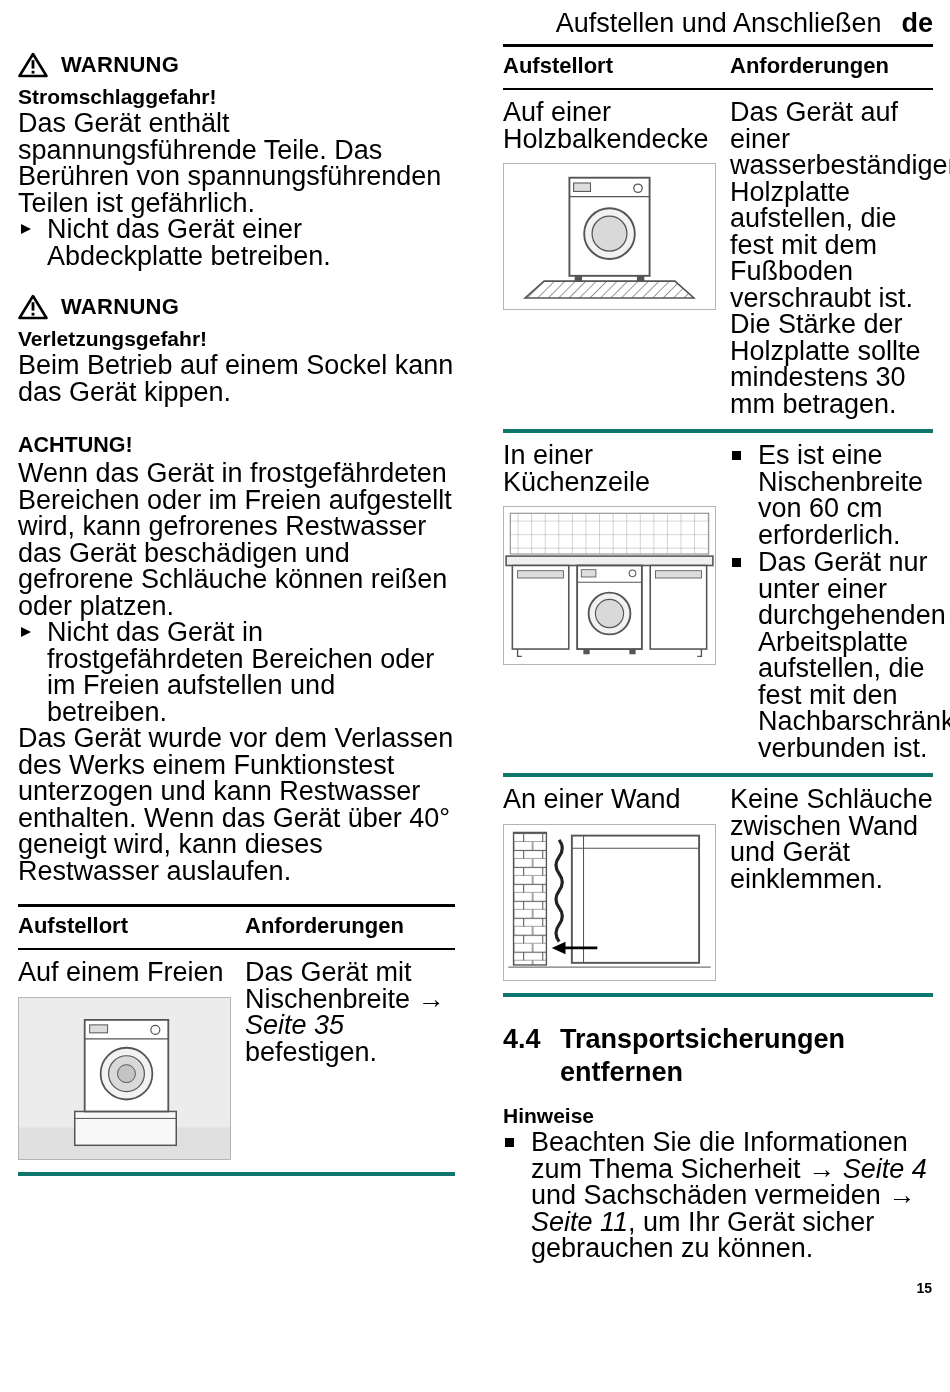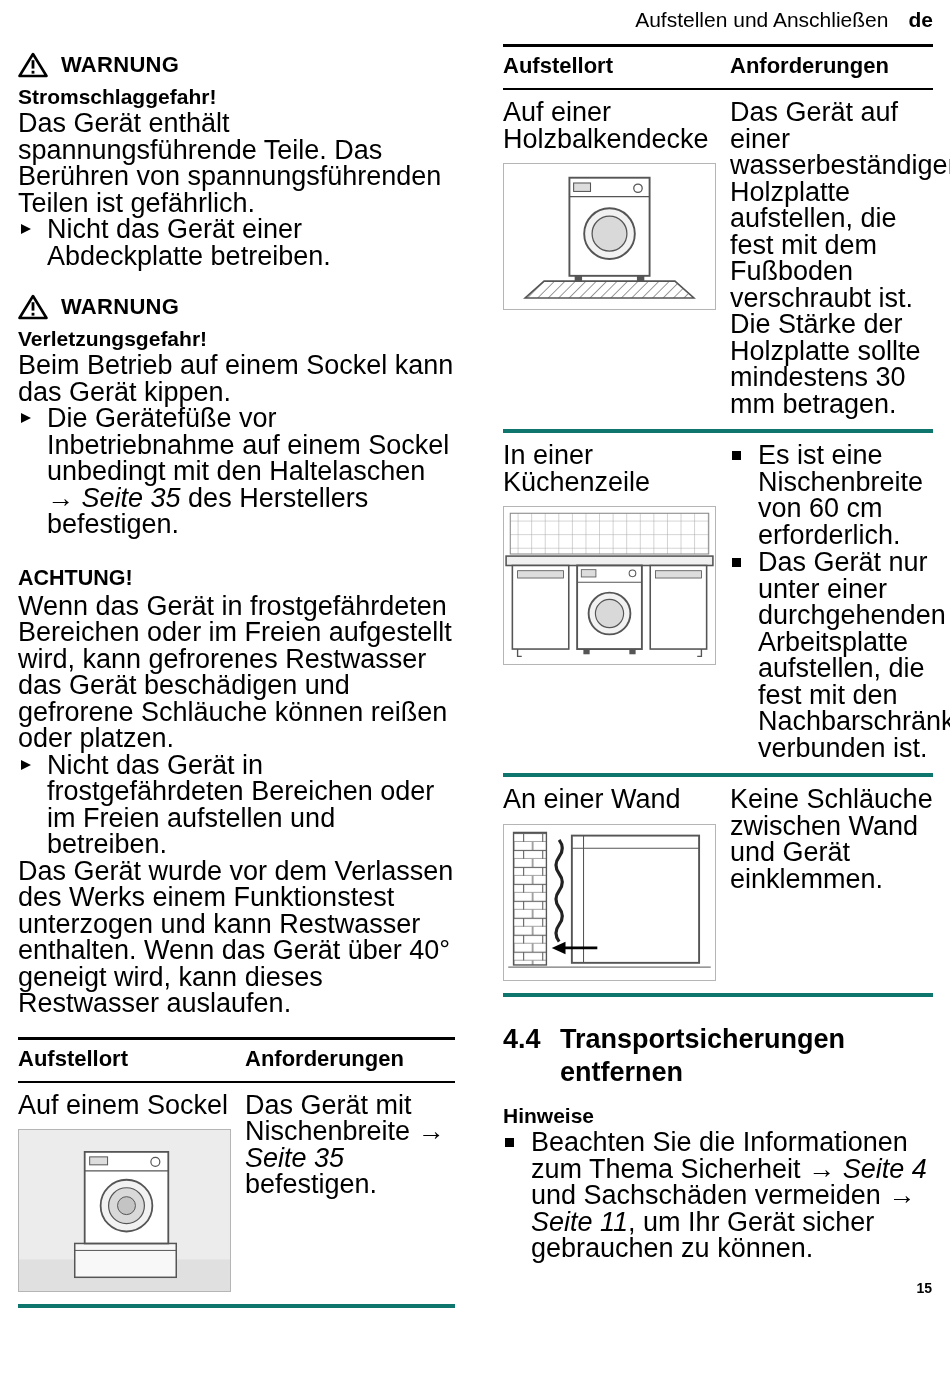--- a/index.html
+++ b/index.html
@@ -9,21 +9,21 @@
     font-family: "Liberation Sans", sans-serif;
     color: #000;
     position: relative;
     overflow: hidden;
   }
   .sheet { position: absolute; inset: 0; }
 
   
   .page-header {
     position: absolute; top: 8px; right: 17px;
-    font-size: 21px; display: flex; gap: 20px; align-items: center;
+    font-size: 27px; display: flex; gap: 20px; align-items: center;
   }
   .ph-lang { font-weight: bold; }
 
   
   .col { position: absolute; }
   .col-left  { left: 18px;  top: 52px; width: 437px; }
   .col-right { left: 503px; top: 44px; width: 430px; }
 
   p { margin: 0; }
   .body { font-size: 27px; line-height: 26.5px; }
@@ -125,44 +125,40 @@
           <svg width="30" height="26" viewBox="0 0 30 26">
             <polygon points="15,2 28.5,24 1.5,24" fill="#fff" stroke="#000" stroke-width="2.6" stroke-linejoin="round"></polygon>
             <rect x="13.6" y="8.2" width="2.8" height="8.4" fill="#000"></rect>
             <rect x="13.6" y="18.8" width="2.8" height="2.8" fill="#000"></rect>
           </svg>
         </span>
         <span class="warn-label">WARNUNG</span>
       </div>
       <p class="hazard">Verletzungsgefahr!</p>
       <p class="body">Beim Betrieb auf einem Sockel kann das Gerät kippen.</p>
-      <div class="arrow-item">
-        <span class="arrow"></span>
-        <p class="body"><span>Die Gerätefüße vor Inbetriebnahme auf einem Sockel unbedingt mit den Haltelaschen → </span><em class="ref">Seite 35</em><span> des Herstellers befestigen.</span></p>
-      </div>
     </section>
 
     <section class="attention-block">
       <p class="attention-label">ACHTUNG!</p>
       <p class="body">Wenn das Gerät in frostgefährdeten Bereichen oder im Freien aufgestellt wird, kann gefrorenes Restwasser das Gerät beschädigen und gefrorene Schläuche können reißen oder platzen.</p>
       <div class="arrow-item">
         <span class="arrow"></span>
         <p class="body">Nicht das Gerät in frostgefährdeten Bereichen oder im Freien aufstellen und betreiben.</p>
       </div>
       <p class="body">Das Gerät wurde vor dem Verlassen des Werks einem Funktionstest unterzogen und kann Restwasser enthalten. Wenn das Gerät über 40° geneigt wird, kann dieses Restwasser auslaufen.</p>
     </section>
 
     <div class="tbl tbl-left">
       <div class="tbl-head">
         <div class="c1 th">Aufstellort</div>
         <div class="c2 th">Anforderungen</div>
       </div>
       <div class="tbl-row">
         <div class="c1">
-          <p class="body">Auf einem Sockel</p>
+          <p class="body">Auf einem Freien</p>
           <div class="figure figure-gray">
             <svg viewBox="0 0 212 162">
               <rect x="0" y="0" width="212" height="162" fill="#ececec"></rect>
               <rect x="0" y="130" width="212" height="32" fill="#e0e0e0"></rect>
               <rect x="56" y="114" width="102" height="34" fill="#f8f8f8" stroke="#555" stroke-width="1.5"></rect>
               <line x1="56" y1="121" x2="158" y2="121" stroke="#555" stroke-width="1"></line>
               <rect x="66" y="22" width="84" height="92" fill="#ffffff" stroke="#555" stroke-width="1.8"></rect>
               <line x1="66" y1="41" x2="150" y2="41" stroke="#555" stroke-width="1.2"></line>
               <rect x="71" y="27" width="18" height="8" fill="#dddddd" stroke="#555" stroke-width="1"></rect>
               <circle cx="137" cy="32" r="4.5" fill="#fff" stroke="#555" stroke-width="1.2"></circle>

